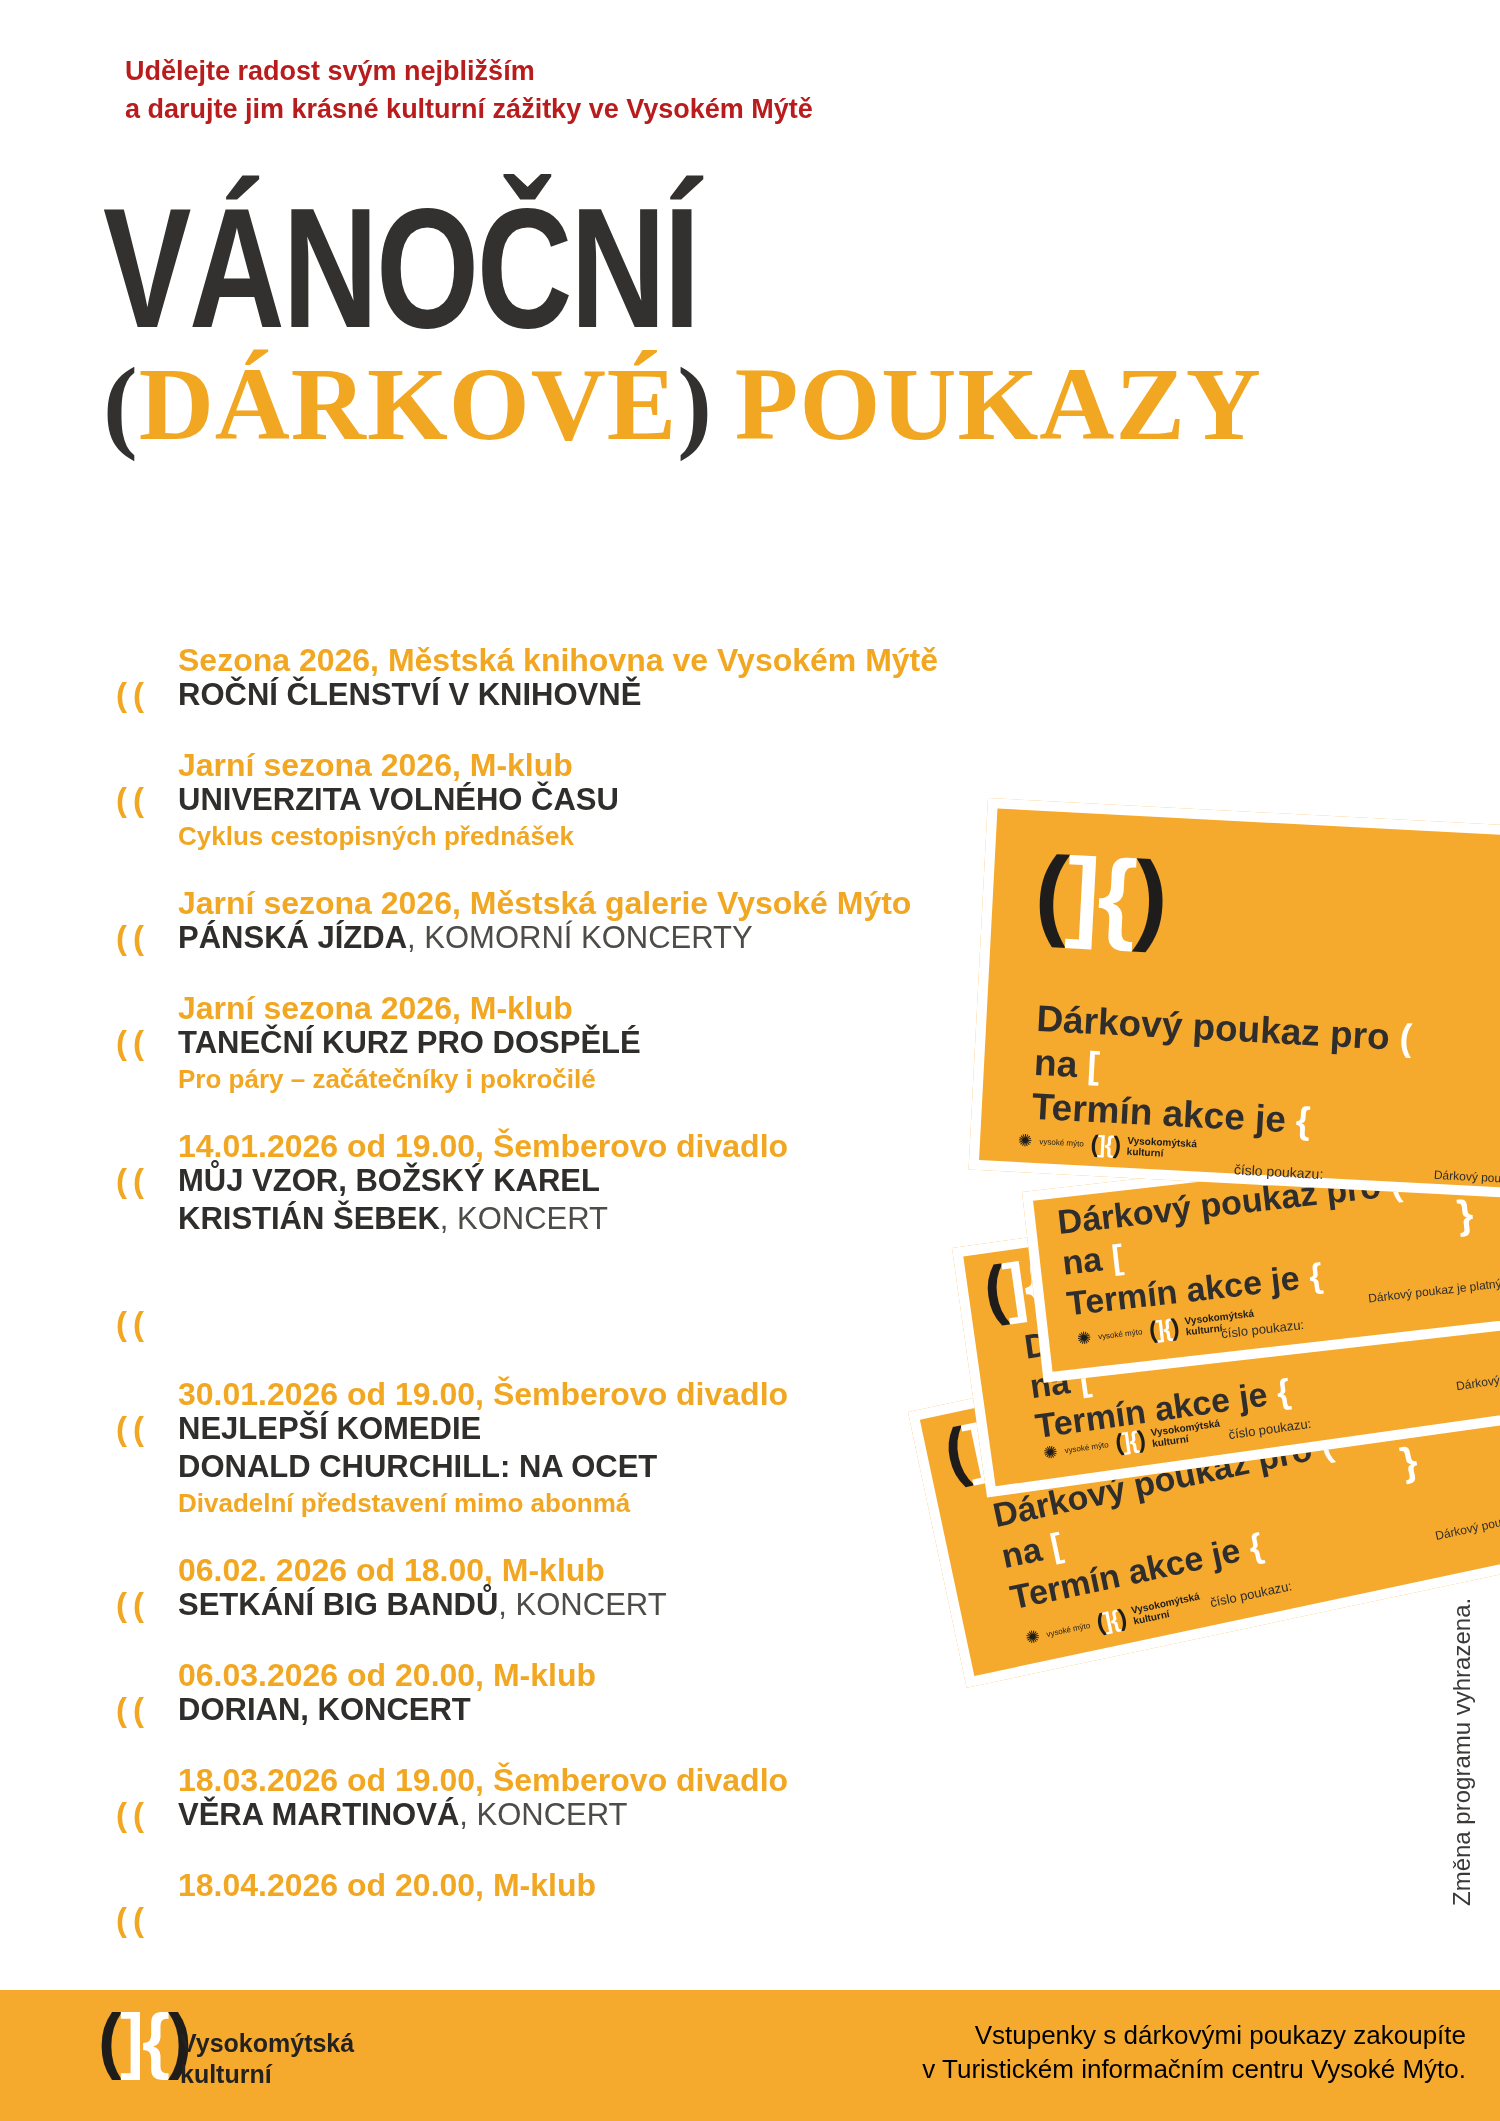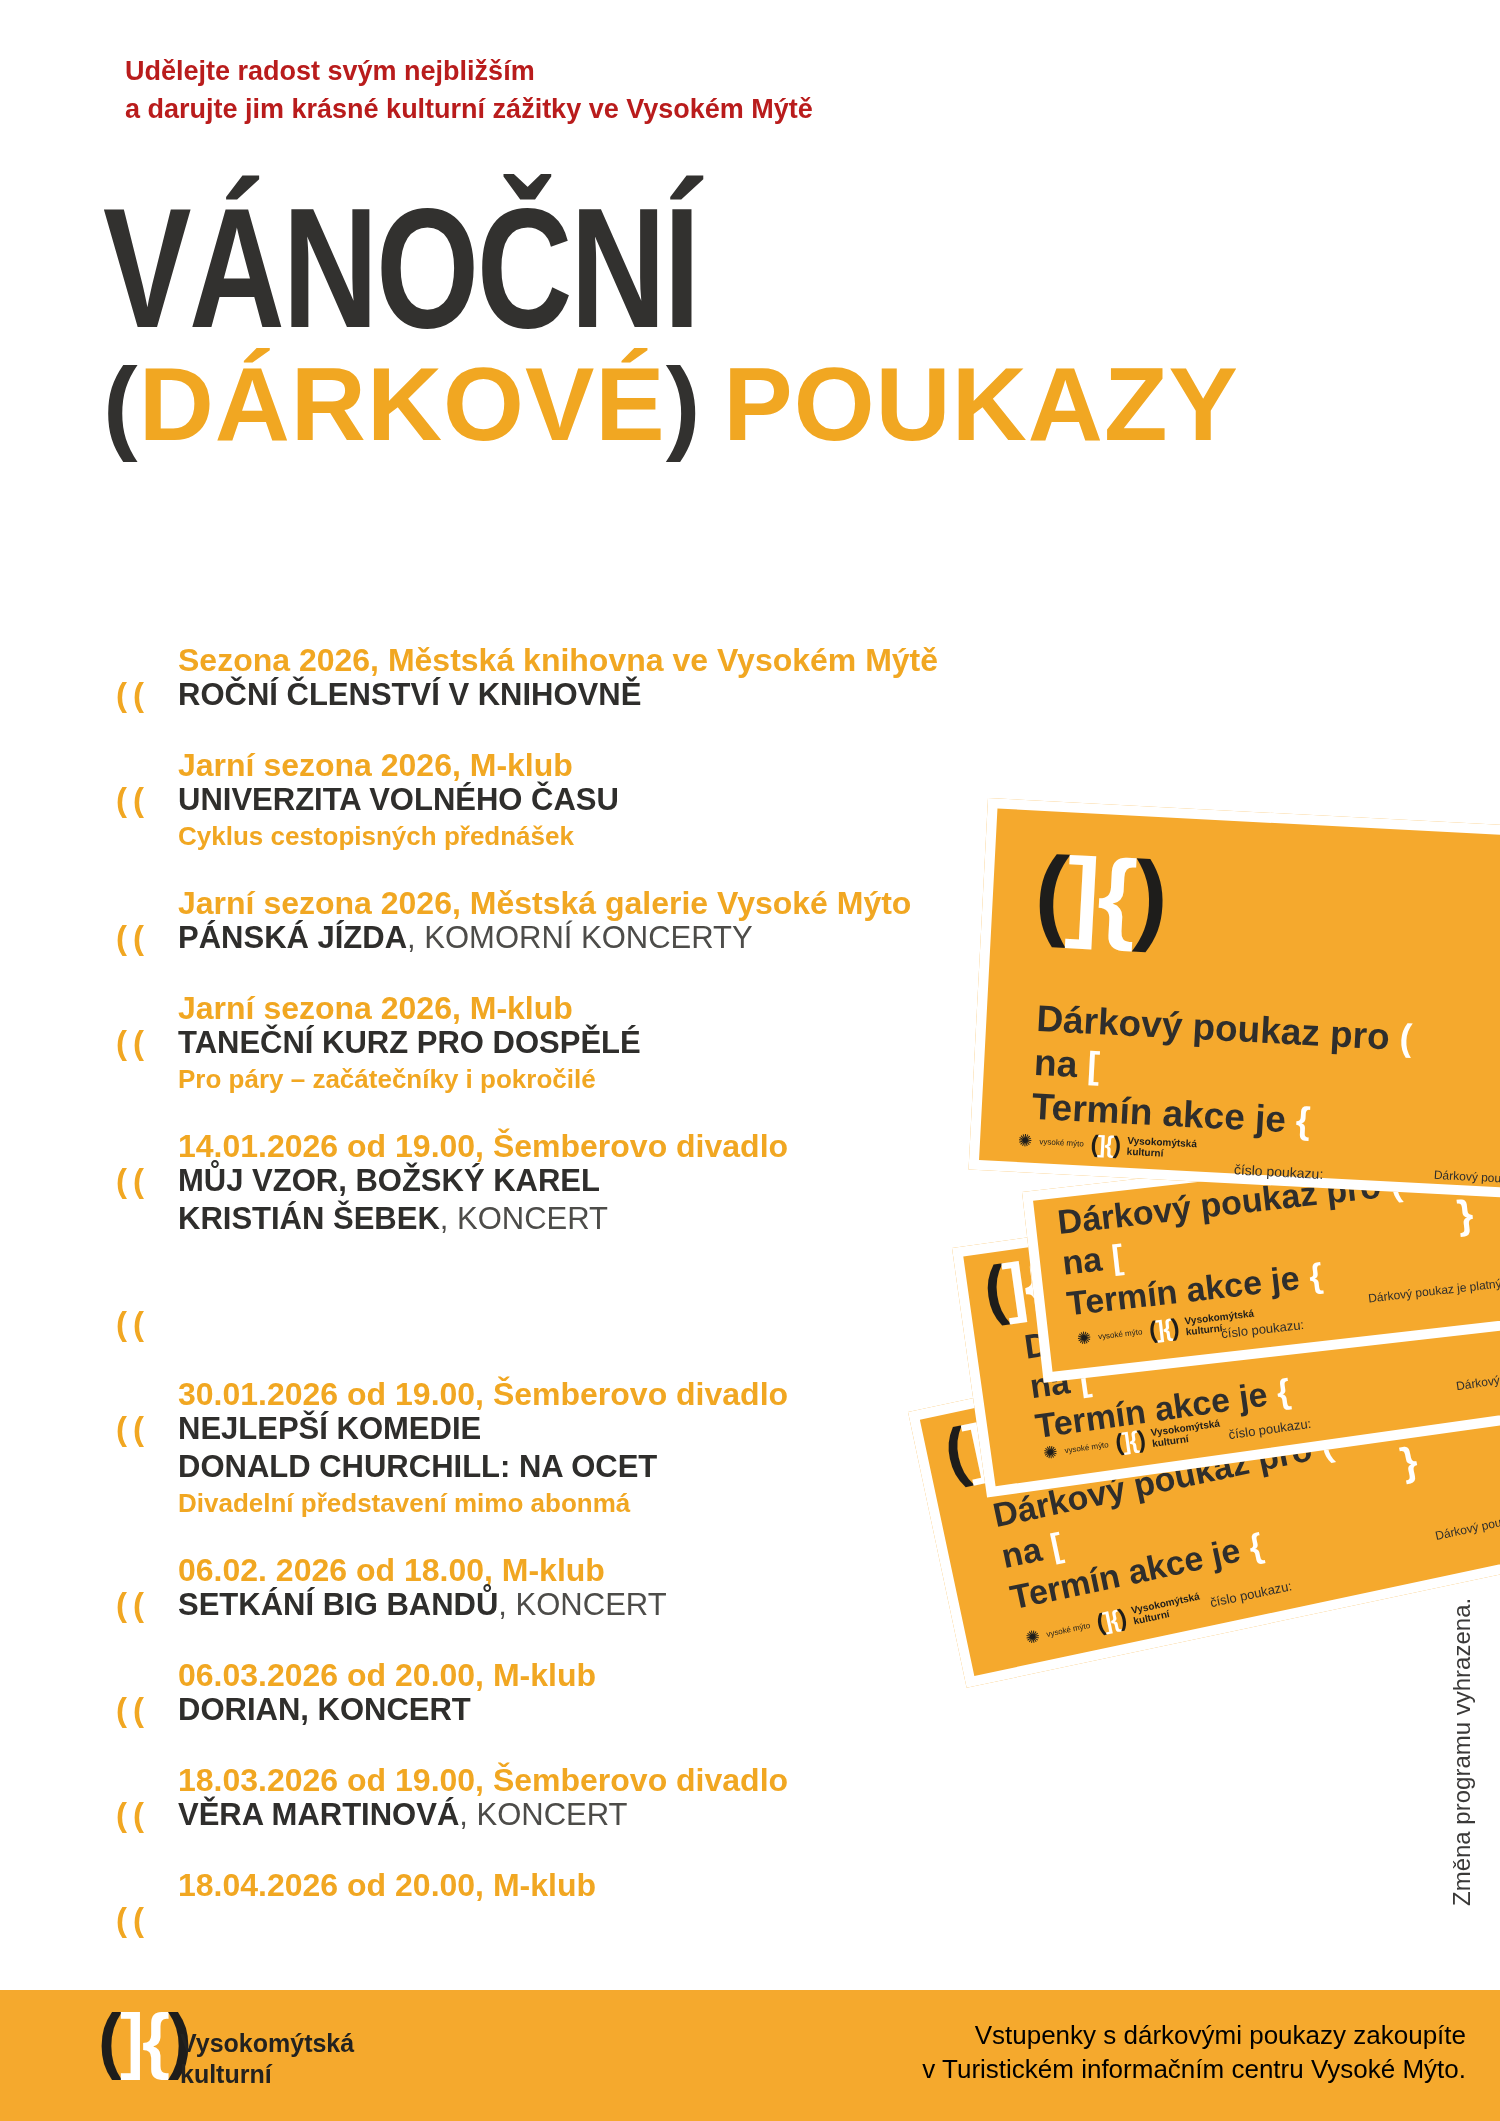--- a/index.html
+++ b/index.html
@@ -8,21 +8,21 @@
 
   
   .intro{position:absolute;left:104px;top:52px;font-size:27px;font-weight:bold;
          color:#b91c1c;line-height:38px;margin-left:21px;}
 
   
   .title-main{position:absolute;left:103px;top:183px;font-size:170px;font-weight:bold;
          color:#32312f;line-height:1;letter-spacing:-3px;transform:scaleX(.78);
          transform-origin:left top;white-space:nowrap;}
   .title-sub{position:absolute;left:103px;top:352px;font-size:104px;font-weight:bold;
-         line-height:1;letter-spacing:1px;white-space:nowrap;}
+         line-height:1;letter-spacing:1px;white-space:nowrap;font-family:Liberation Serif, serif;}
   .t2-paren{color:#32312f;}
   .t2-word{color:#f1a722;}
   .t2-w2{margin-left:22px;}
 
   
   .events{position:absolute;left:116px;top:645px;width:830px;}
   .event{display:flex;margin-bottom:36px;}
   .marker{width:62px;flex:0 0 62px;padding-top:31px;color:#f1a722;font-weight:bold;
           font-size:33px;letter-spacing:6px;line-height:38px;}
   .date{font-size:32px;font-weight:bold;color:#f1a722;line-height:31px;}

